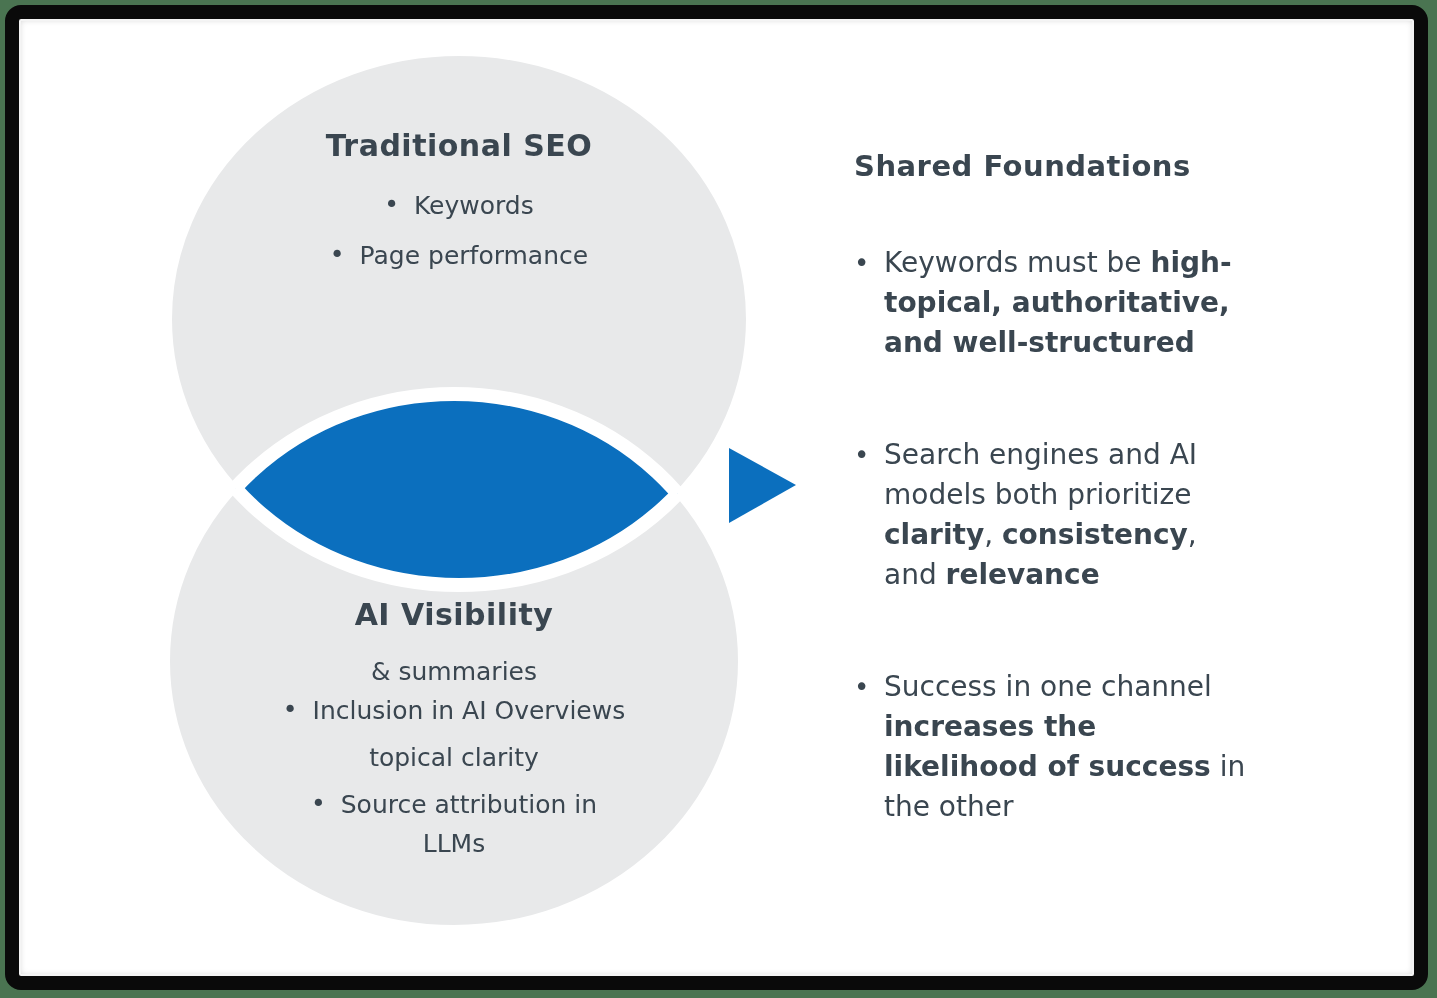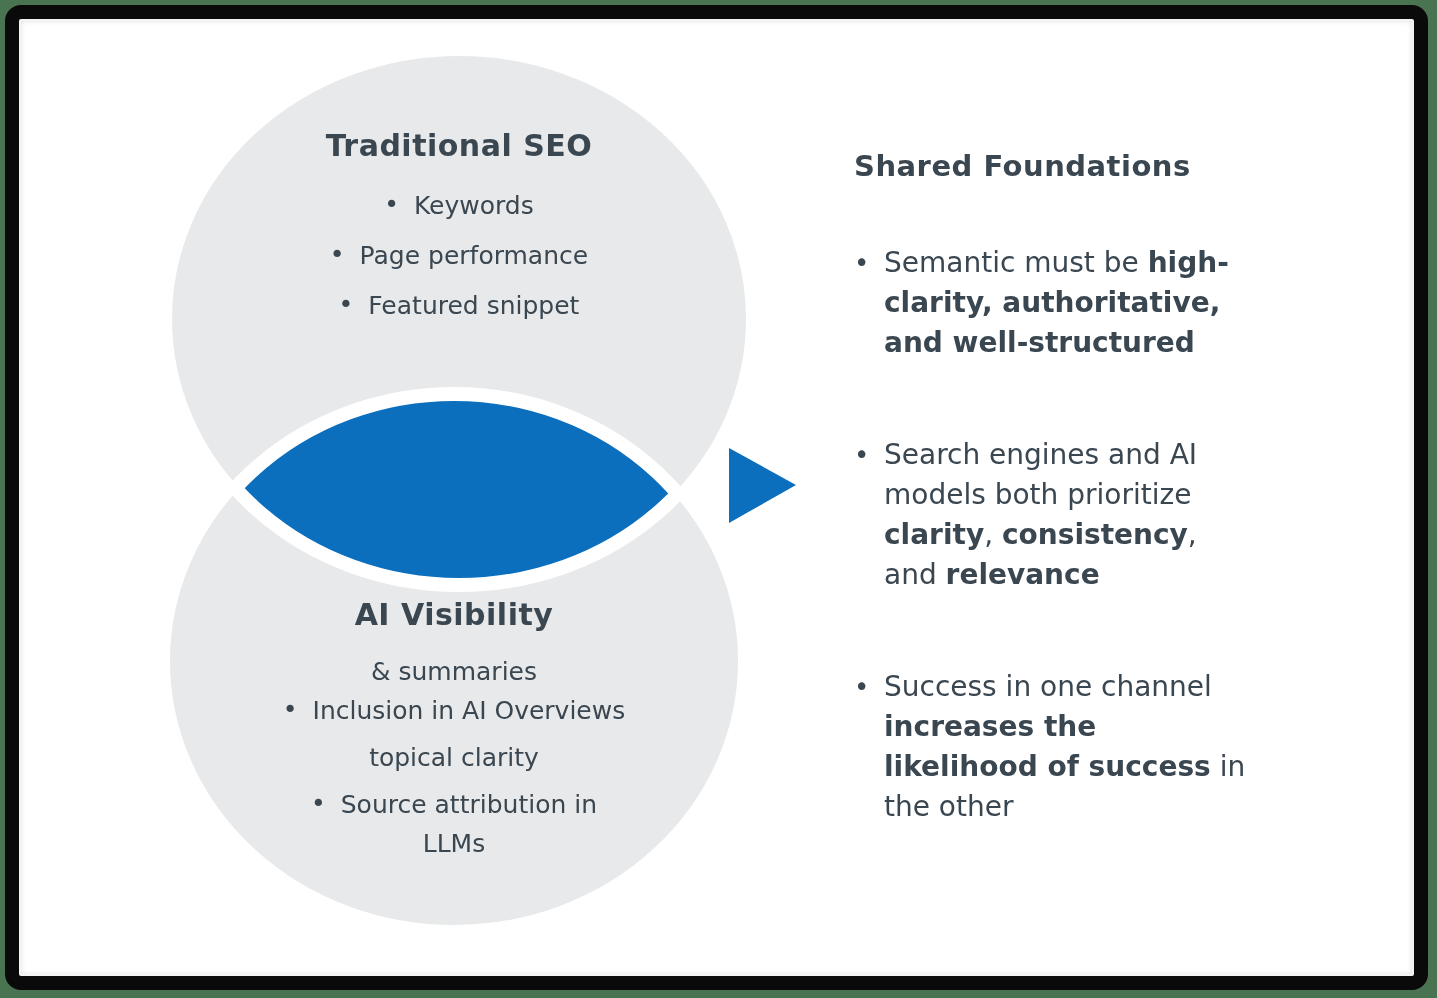--- a/index.html
+++ b/index.html
@@ -77,23 +77,20 @@
     </svg>
 
     <div class="c-title t-top">Traditional SEO</div>
     <div class="c-items ci-top">
         <div class="c-item">
           <div class="c-line"><span class="blt">•</span>Keywords</div>
         </div>
         <div class="c-item">
           <div class="c-line"><span class="blt">•</span>Page performance</div>
         </div>
-        <div class="c-item">
-          <div class="c-line"><span class="blt">•</span>Featured snippet</div>
-        </div>
       </div>
 
     <div class="c-title t-bot">AI Visibility</div>
     <div class="c-items ci-bot">
         <div class="c-item">
           <div class="c-line">&amp; summaries</div>
           <div class="c-line"><span class="blt">•</span>Inclusion in AI Overviews</div>
         </div>
         <div class="c-item">
           <div class="c-line">topical clarity</div>
@@ -102,22 +99,22 @@
           <div class="c-line"><span class="blt">•</span>Source attribution in</div>
           <div class="c-line">LLMs</div>
         </div>
       </div>
 
     <div class="panel">
       <h2 class="p-head">Shared Foundations</h2>
       <div class="p-items">
           <div class="p-item">
             <span class="pblt">•</span>
-            <span class="ptext"><span>Semantic must be </span><b>high-
-clarity, authoritative,
+            <span class="ptext"><span>Keywords must be </span><b>high-
+topical, authoritative,
 and well-structured</b></span>
           </div>
           <div class="p-item">
             <span class="pblt">•</span>
             <span class="ptext"><span>Search engines and AI
 models both prioritize
 </span><b>clarity</b><span>, </span><b>consistency</b><span>,
 and </span><b>relevance</b></span>
           </div>
           <div class="p-item">

